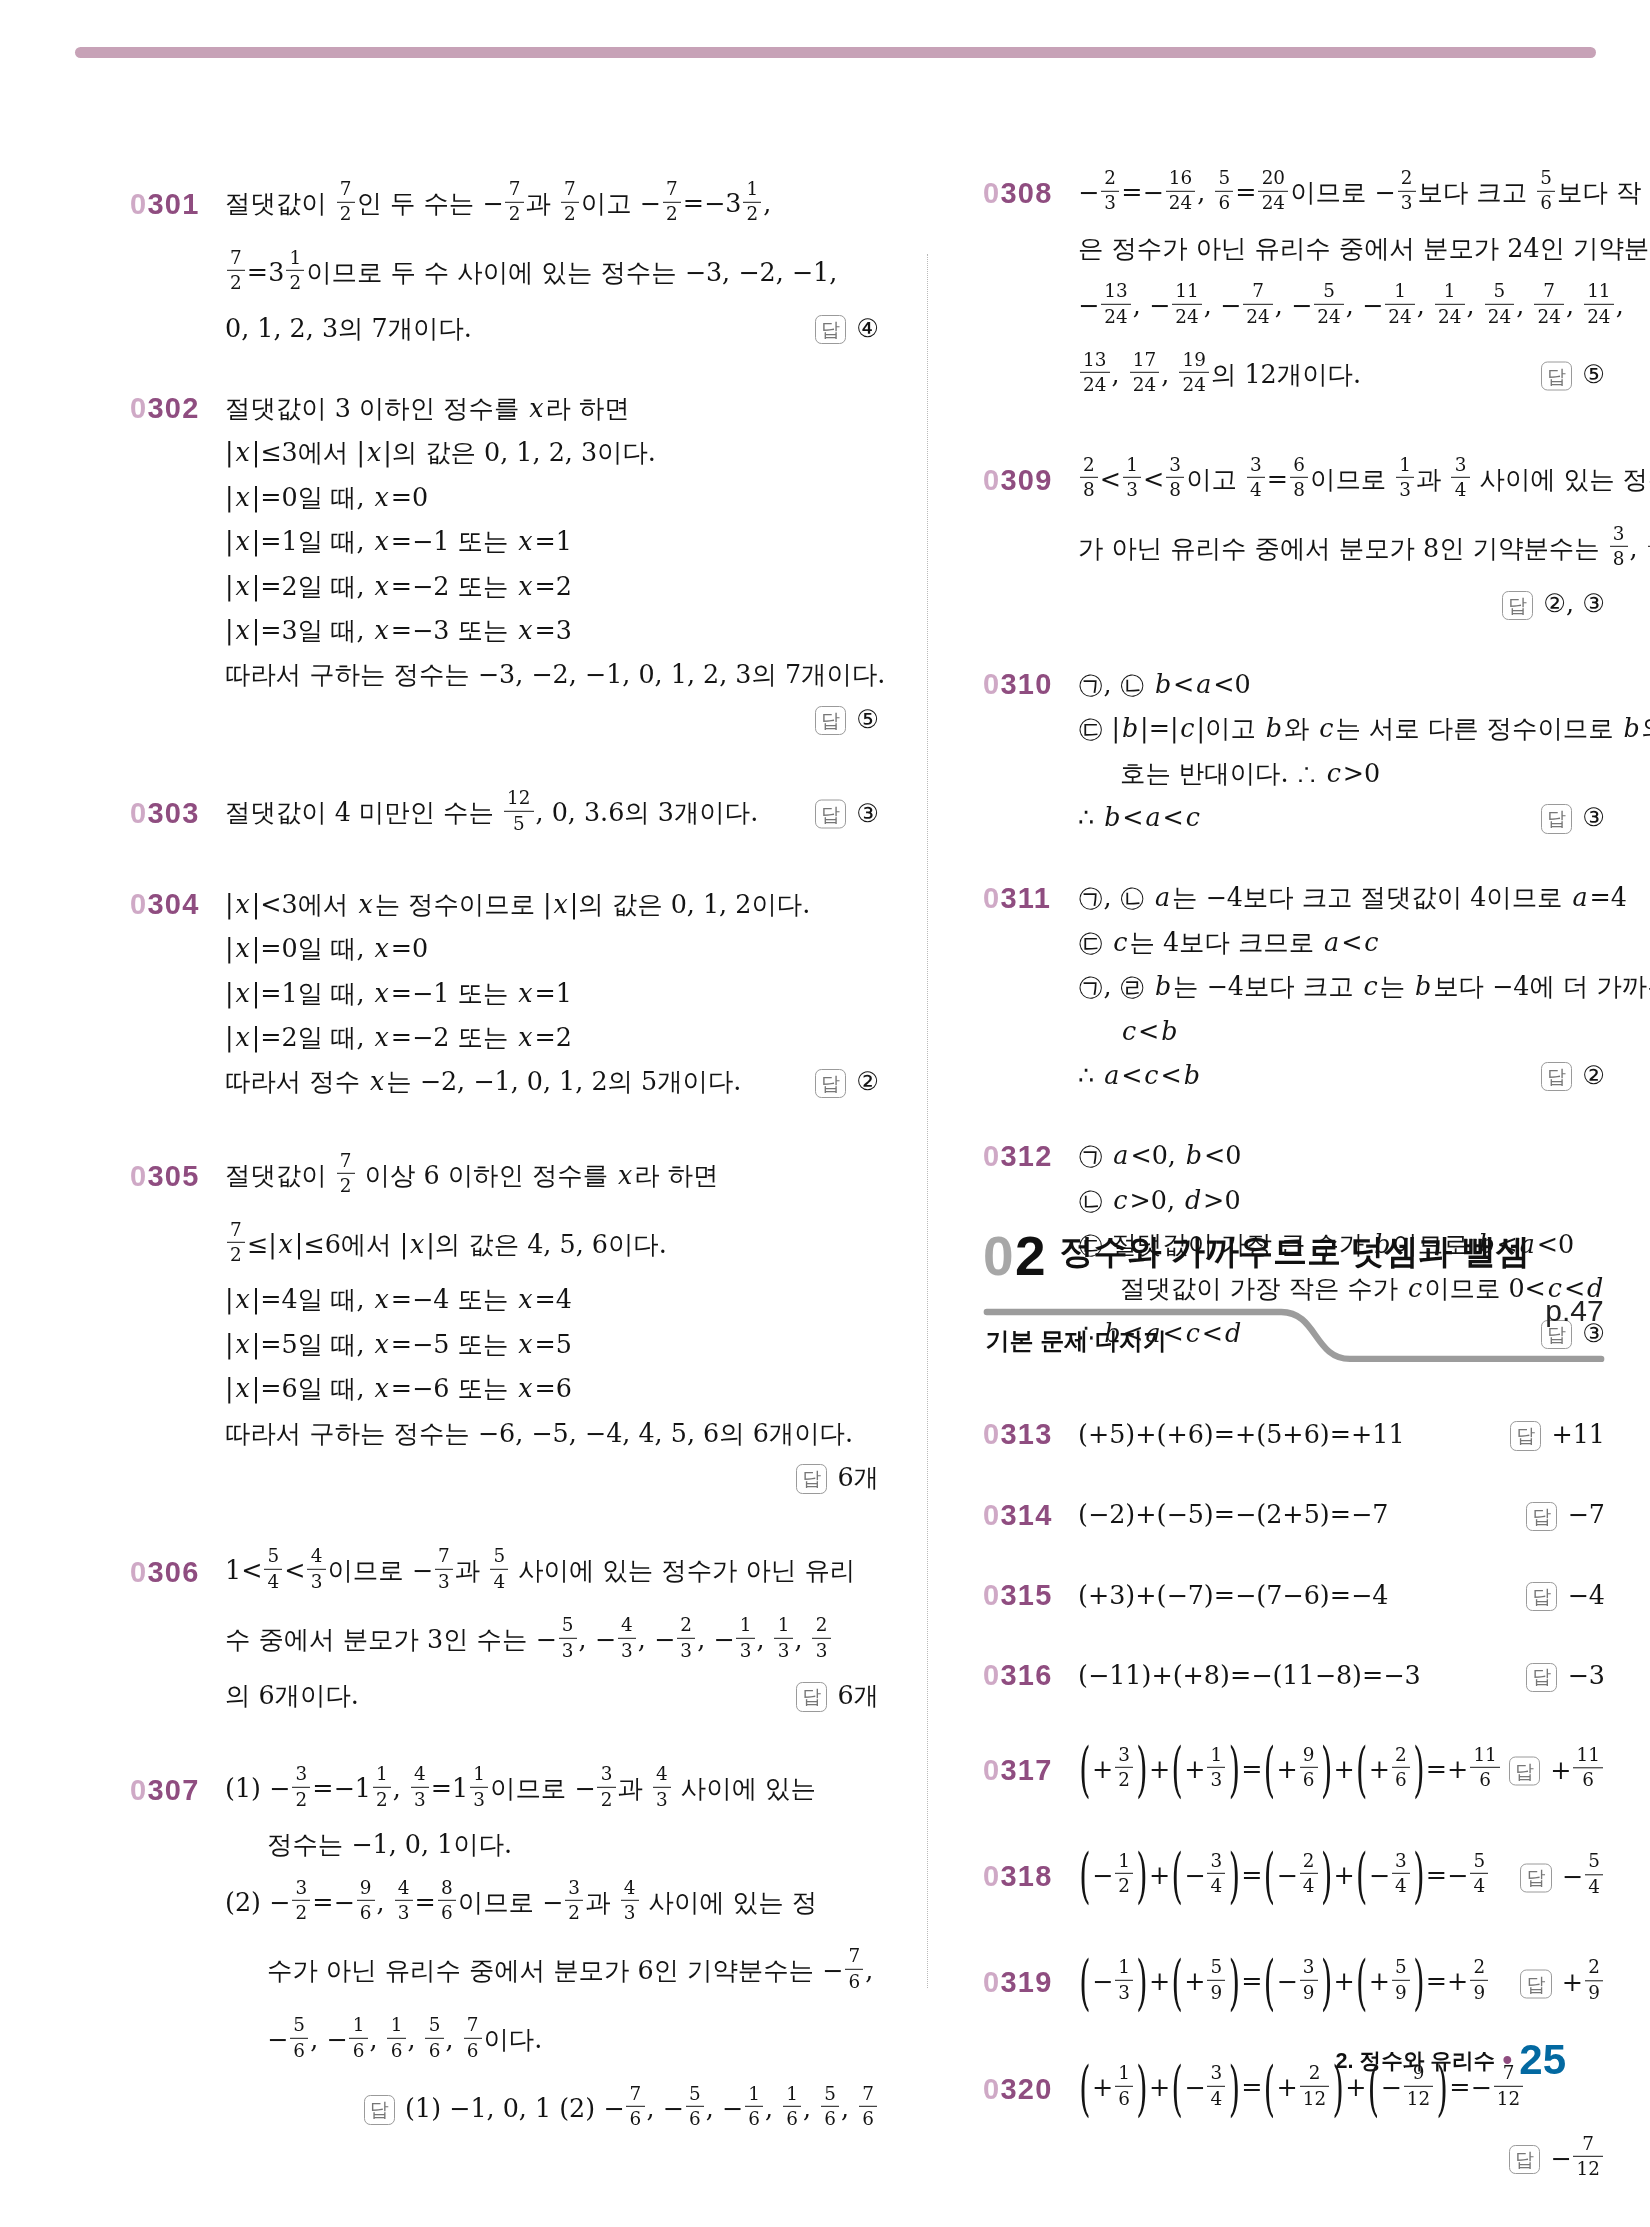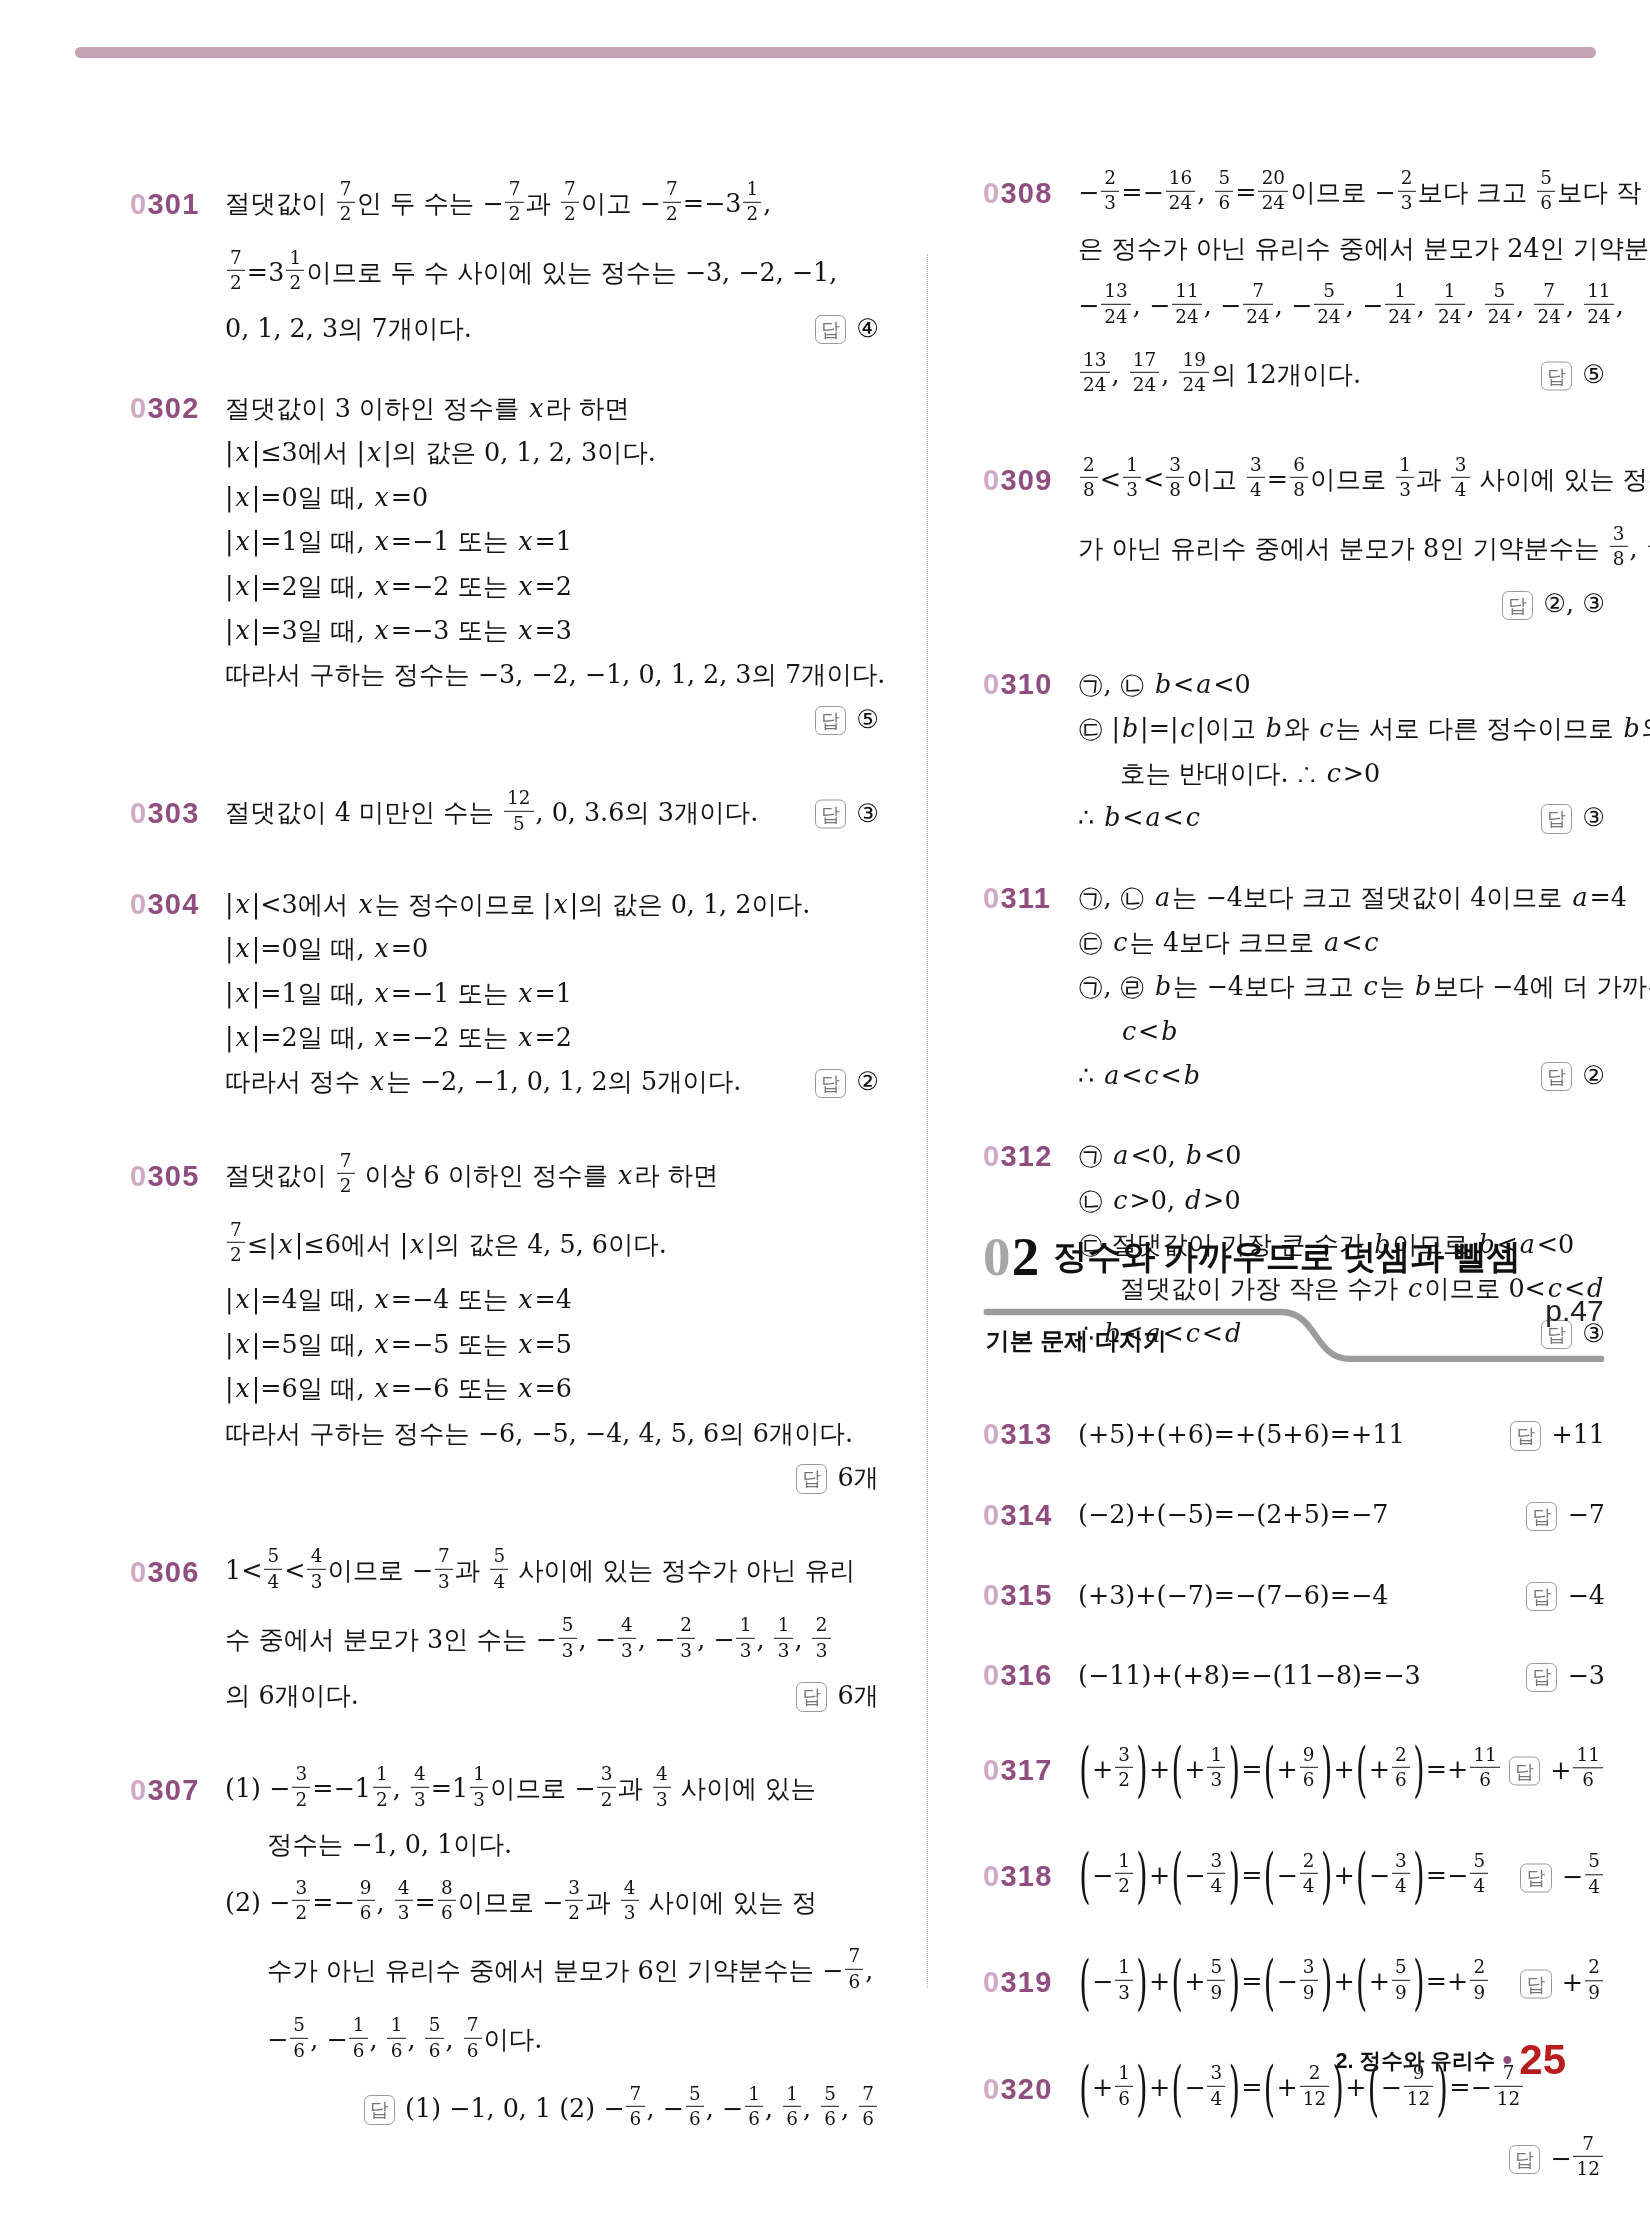--- a/index.html
+++ b/index.html
@@ -43,41 +43,41 @@
   .ans { position:absolute; right:0; top:50%; transform:translateY(-50%);
     white-space:nowrap; }
   .line.ans-only { text-align:right; }
   .line.ans-only .ans { position:static; transform:none; display:inline; }
   .ansbox { display:inline-block; border:1.9px solid #9a9a9a; border-radius:6.4px;
     color:#767676; font-size:19px; line-height:1; padding:3.8px 5.1px 4.4px;
     font-family:"Liberation Sans",sans-serif; vertical-align:middle; margin-right:10.2px; }
   .ansval { font-size:25.4px; }
 
   .sec-block { position:absolute; left:0; top:1105px; width:100%; }
-  .sec-header { display:flex; align-items:center; gap:12.7px;
-    font-family:Liberation Serif, serif; }
+  .sec-header { display:flex; align-items:flex-start; gap:12.7px;
+    font-family:Liberation Sans, sans-serif; }
   .sec-num { font-size:55px; font-weight:800; letter-spacing:1.3px; line-height:1; }
   .sec-num .zero { color:#a7a7a7; }
   .sec-num .digit { color:#111; }
   .sec-title { font-size:34px; font-weight:800; color:#111; }
 
   .banner { position:relative; height:76px; margin-top:19px; }
   .banner svg { position:absolute; left:0; top:0; }
   .banner-title { position:absolute; left:2.5px; top:21.6px;
     font-family:"Liberation Sans",sans-serif; font-size:24px; font-weight:800; color:#111; }
   .banner-pref { position:absolute; right:1.3px; top:-9px;
     font-family:"Liberation Sans",sans-serif; font-size:30px; color:#222; }
 
   .basic-problems { margin-top:25.4px; }
 
   .footer { position:absolute; right:84px; top:2036px; display:flex;
     align-items:center; gap:7px; font-family:"Liberation Sans",sans-serif; }
   .footer-chapter { font-size:21.6px; font-weight:700; color:#111; }
   .footer-dot { color:#8f4d80; font-size:29px; line-height:1; }
-  .footer-page { font-size:42px; font-weight:800; color:#b91c1c; }
+  .footer-page { font-size:42px; font-weight:800; color:#0369a1; }
 </style>
 </head>
 <body>
 
 <div class="page">
 
   <div class="topbar"></div>
   <div class="divider"></div>
 
   <div class="col-left">

